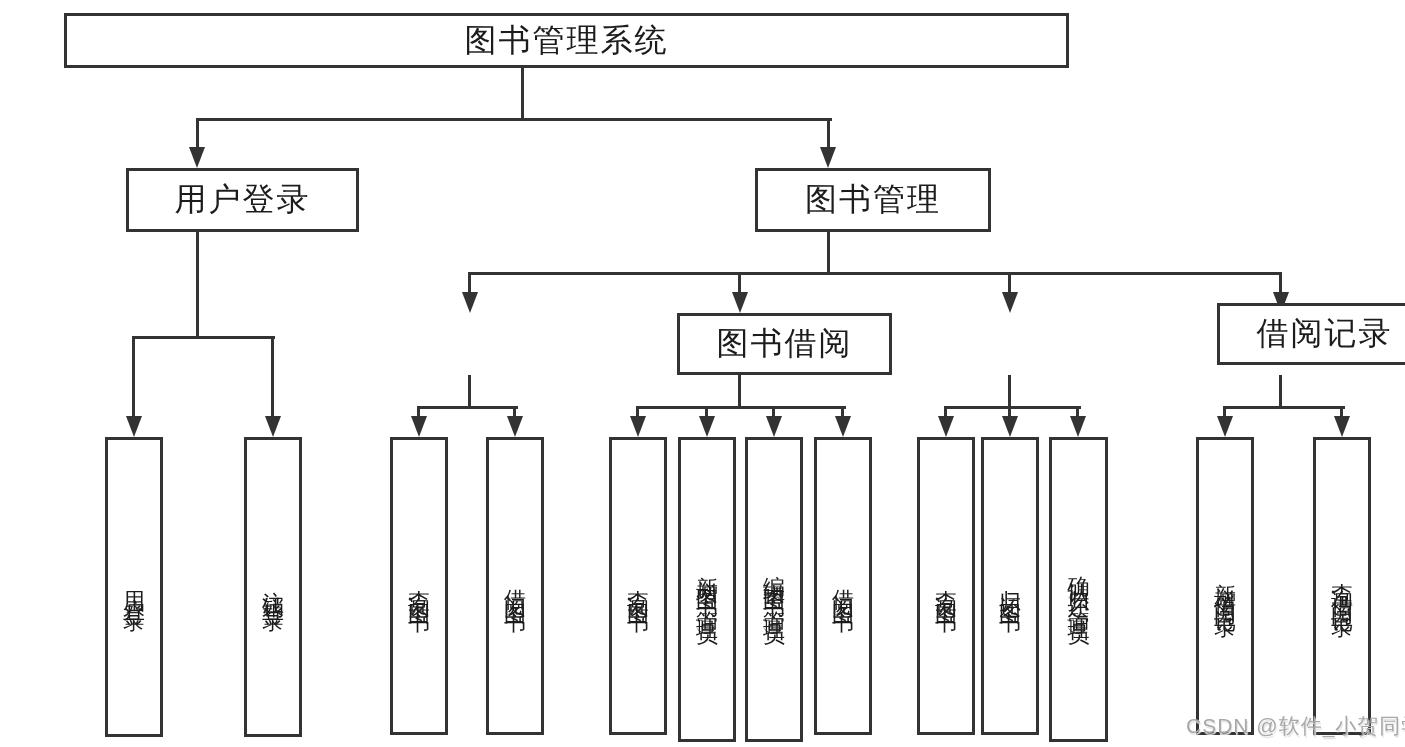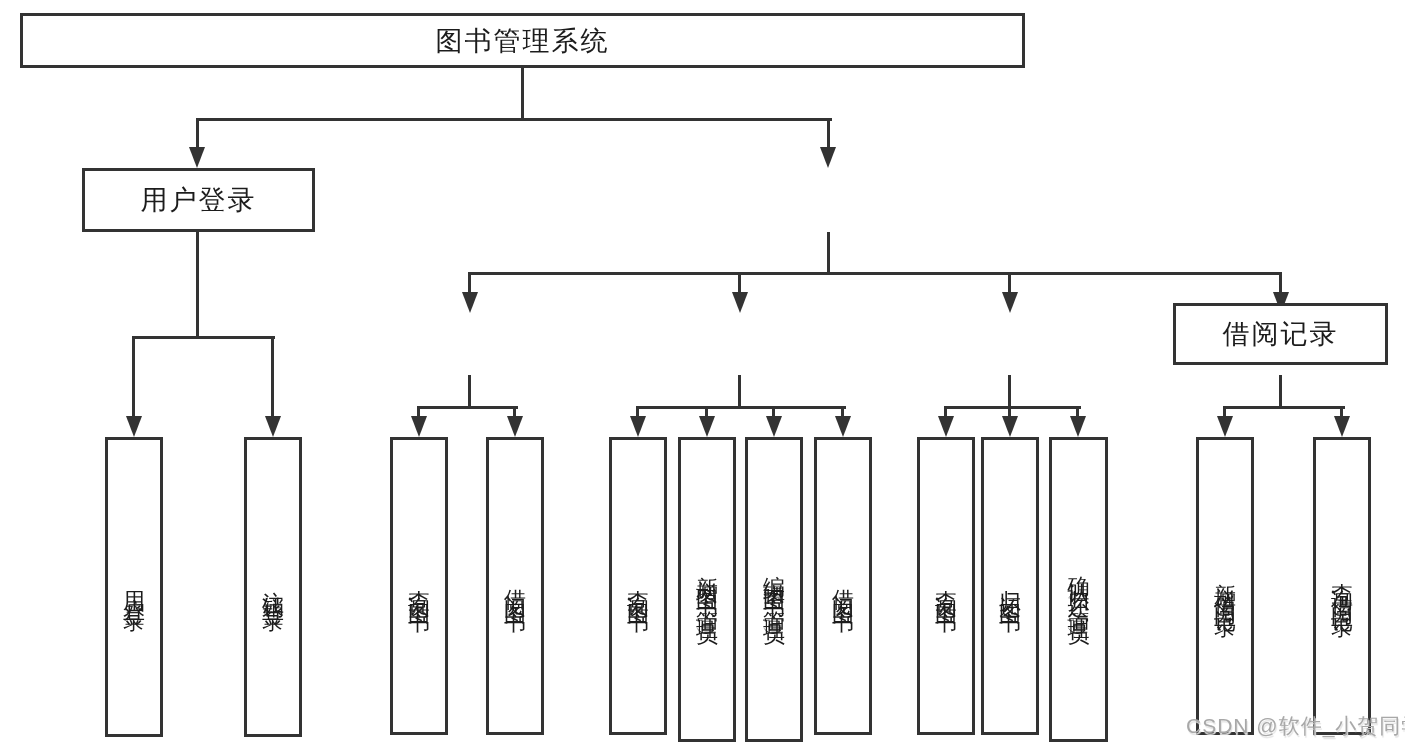--- a/index.html
+++ b/index.html
@@ -5,21 +5,21 @@
   * { margin:0; padding:0; box-sizing:border-box; }
   html,body { background:#ffffff; }
   .stage {
     position:relative; width:1405px; height:747px; background:#ffffff;
     font-family:"Liberation Sans","DejaVu Sans",sans-serif; color:#1c1c1c;
     overflow:hidden;
   }
   .box {
     position:absolute; border:3px solid #333333; background:#ffffff;
     display:flex; align-items:center; justify-content:center;
-    font-size:27px; letter-spacing:2px; color:#1c1c1c; white-space:nowrap;
+    font-size:32px; letter-spacing:2px; color:#1c1c1c; white-space:nowrap;margin-left:44px;
   }
   .vbox {
     position:absolute; border:3px solid #333333; background:#ffffff;
     display:flex; align-items:center; justify-content:center;
     font-size:22px; color:#1c1c1c;
     writing-mode:vertical-rl; text-orientation:mixed; letter-spacing:7px;
     line-height:1;
   }
   .vline { position:absolute; width:3px; background:#333333; }
   .hline { position:absolute; height:3px; background:#333333; }
@@ -42,39 +42,41 @@
   <div class="box" style="left:20px; top:13px; width:1005px; height:55px;">图书管理系统</div>
 
   <div class="vline" style="left:521px; top:68px; height:50px;"></div>
   <div class="hline" style="left:196px; top:118px; width:636px;"></div>
   <div class="vline" style="left:196px; top:118px; height:32px;"></div>
   <div class="arrow" style="left:189px; top:147px;"></div>
   <div class="vline" style="left:827px; top:118px; height:32px;"></div>
   <div class="arrow" style="left:820px; top:147px;"></div>
 
   <div class="box" style="left:82px; top:168px; width:233px; height:64px;">用户登录</div>
+  <div class="box" style="left:711px; top:168px; width:236px; height:64px;">图书管理</div>
 
   <div class="vline" style="left:196px; top:232px; height:107px;"></div>
   <div class="hline" style="left:132px; top:336px; width:143px;"></div>
   <div class="vline" style="left:132px; top:336px; height:82px;"></div>
   <div class="arrow" style="left:126px; top:416px;"></div>
   <div class="vline" style="left:271px; top:336px; height:82px;"></div>
   <div class="arrow" style="left:265px; top:416px;"></div>
 
   <div class="vline" style="left:827px; top:232px; height:43px;"></div>
   <div class="hline" style="left:468px; top:272px; width:814px;"></div>
   <div class="vline" style="left:468px; top:272px; height:22px;"></div>
   <div class="arrow" style="left:462px; top:292px;"></div>
   <div class="vline" style="left:738px; top:272px; height:22px;"></div>
   <div class="arrow" style="left:732px; top:292px;"></div>
   <div class="vline" style="left:1008px; top:272px; height:22px;"></div>
   <div class="arrow" style="left:1002px; top:292px;"></div>
   <div class="vline" style="left:1279px; top:272px; height:22px;"></div>
   <div class="arrow" style="left:1273px; top:292px;"></div>
 
+  <div class="box" style="left:633px; top:313px; width:215px; height:62px;">图书借阅</div>
   <div class="box" style="left:1173px; top:303px; width:215px; height:62px;">借阅记录</div>
 
   <div class="vline" style="left:468px; top:375px; height:34px;"></div>
   <div class="hline" style="left:417px; top:406px; width:101px;"></div>
   <div class="vline" style="left:417px; top:406px; height:13px;"></div>
   <div class="arrow" style="left:411px; top:416px;"></div>
   <div class="vline" style="left:513px; top:406px; height:13px;"></div>
   <div class="arrow" style="left:507px; top:416px;"></div>
 
   <div class="vline" style="left:738px; top:375px; height:34px;"></div>

